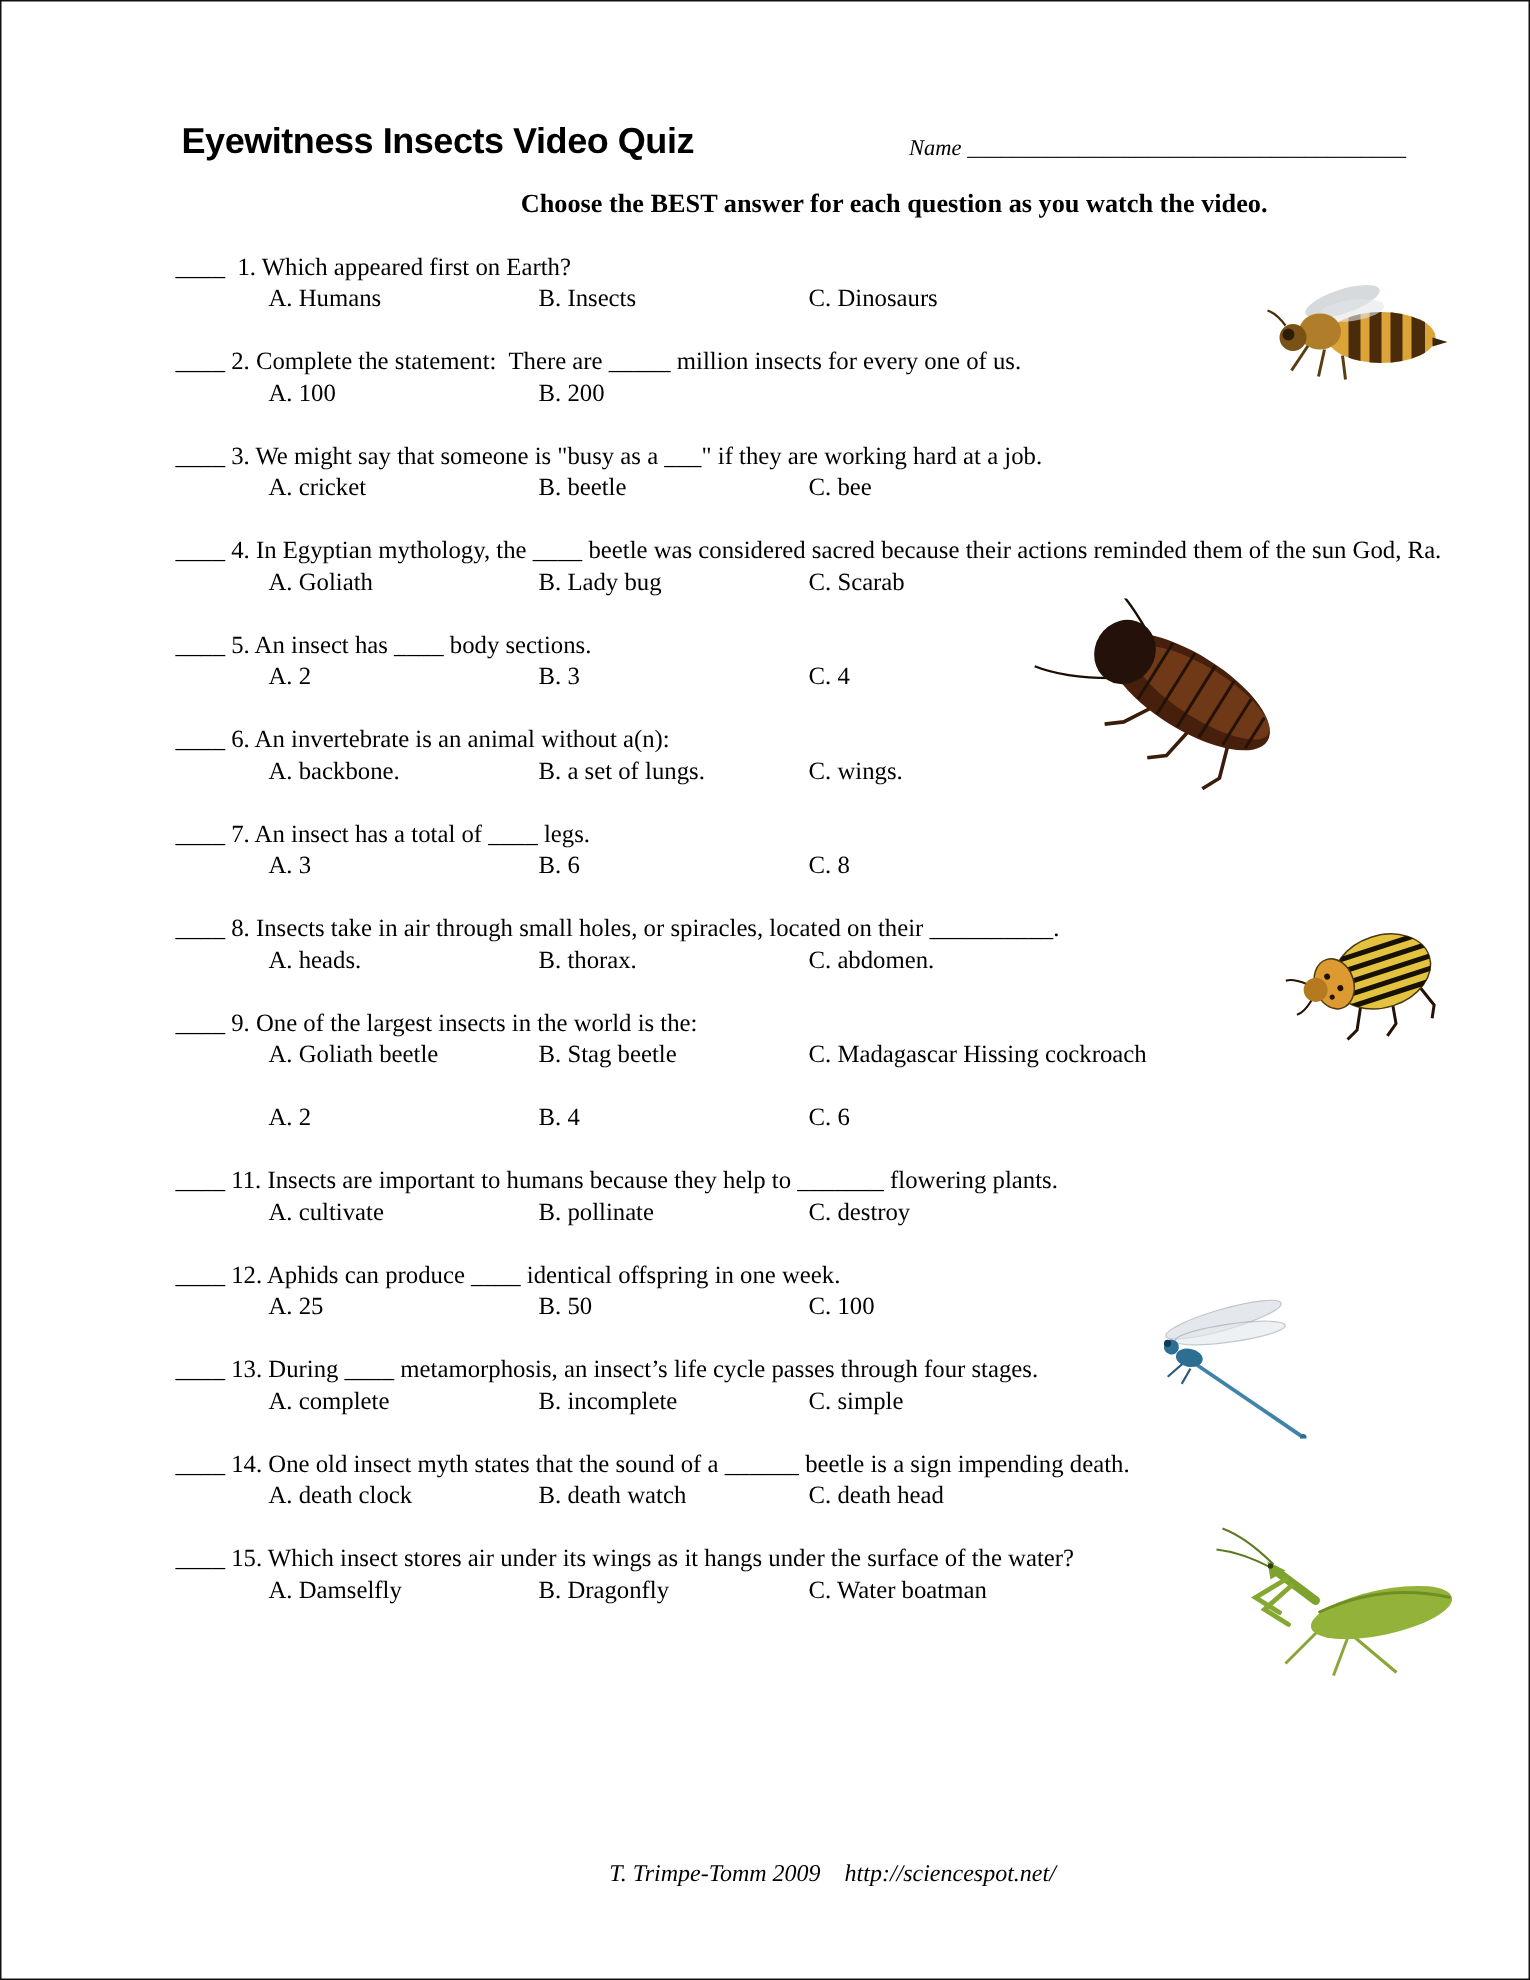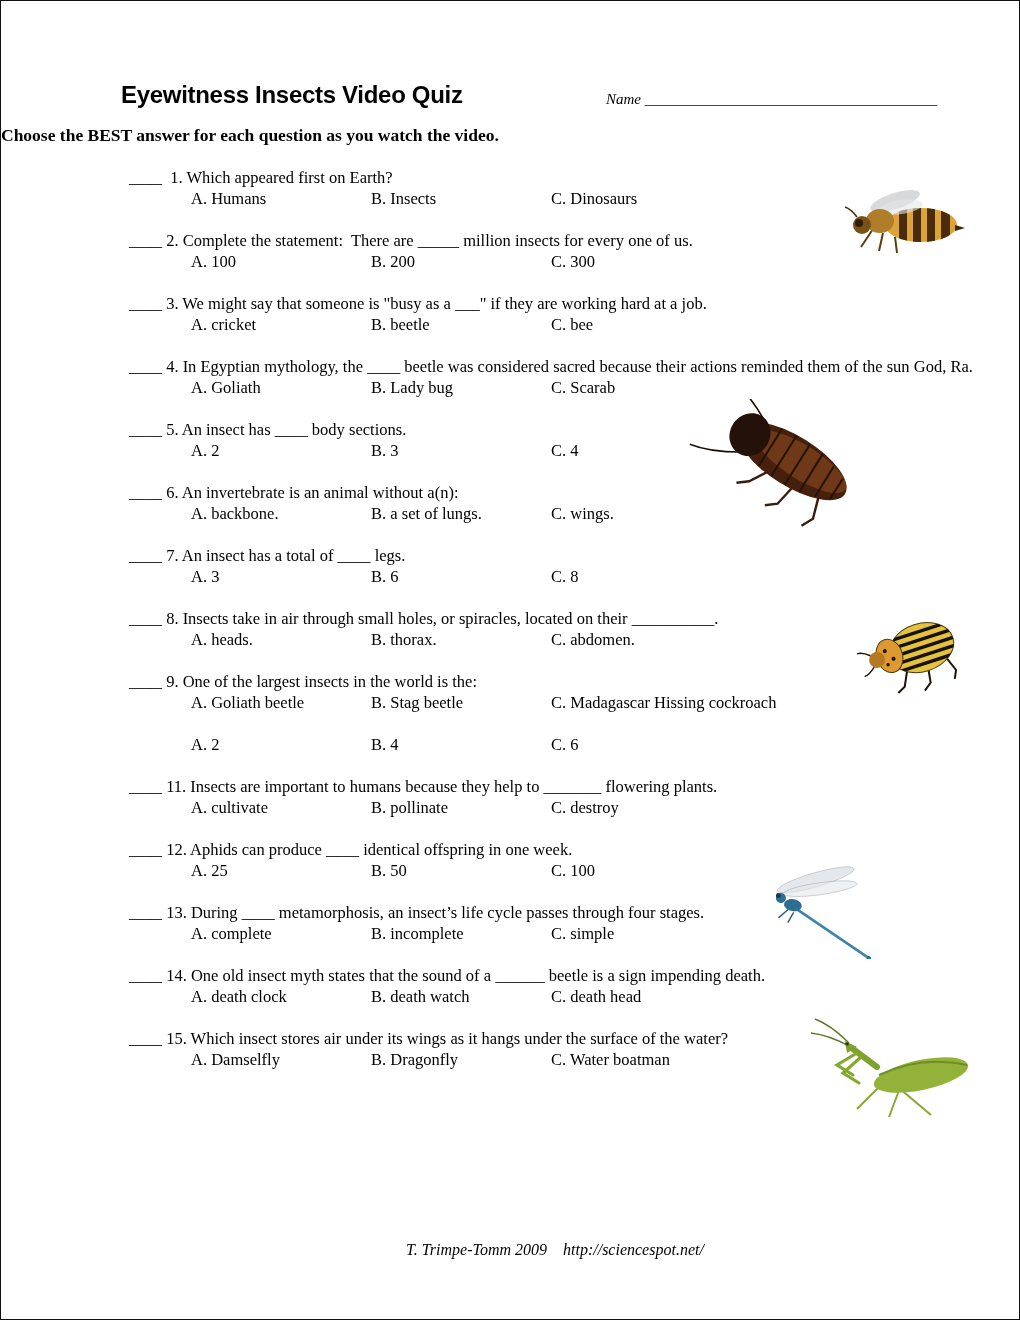--- a/index.html
+++ b/index.html
@@ -18,24 +18,24 @@
     font-weight:bold;font-size:24px;letter-spacing:-0.3px;
     margin:0;
     text-align:center;
   }
   .name-line{
     position:absolute;left:605px;top:90px;
     font-size:15px;white-space:pre;font-style:italic;
   }
   .instructions{
     position:absolute;left:0;top:124px;width:844px;
-    text-align:left;font-weight:bold;font-size:17.5px;
+    text-align:right;font-weight:bold;font-size:17.5px;
   }
   .questions{
-    position:absolute;left:128px;top:166px;width:845px;
+    position:absolute;left:116px;top:166px;width:845px;
     font-size:16.5px;line-height:21px;
   }
   .question{margin-bottom:21px;}
   .question.extra-gap{margin-top:20px;}
   .q-line{
     padding-left:38px;text-indent:-38px;
     white-space:pre-wrap;
   }
   .options{display:flex;padding-left:62px;}
   .opt-a{width:180px;flex:0 0 auto;}
@@ -68,21 +68,20 @@
         <span class="opt-b">B. Insects</span>
         <span class="opt-c">C. Dinosaurs</span>
       </div>
     </div>
 
     <div class="question">
       <div class="q-line">____ 2. Complete the statement:  There are _____ million insects for every one of us.</div>
       <div class="options">
         <span class="opt-a">A. 100</span>
         <span class="opt-b">B. 200</span>
-        <span class="opt-c">C. 300</span>
       </div>
     </div>
 
     <div class="question">
       <div class="q-line">____ 3. We might say that someone is "busy as a ___" if they are working hard at a job.</div>
       <div class="options">
         <span class="opt-a">A. cricket</span>
         <span class="opt-b">B. beetle</span>
         <span class="opt-c">C. bee</span>
       </div>

